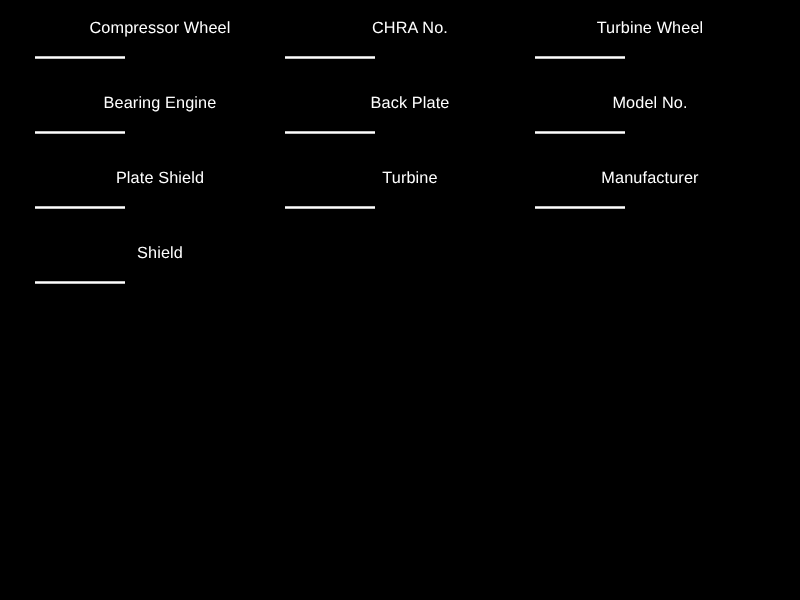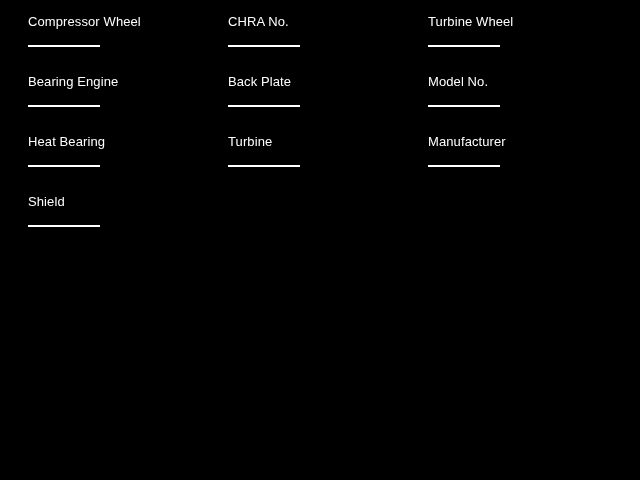--- a/index.html
+++ b/index.html
@@ -23,20 +23,21 @@
     position: absolute;
     left: 28px;
     top: 14px;
     width: 584px;
     display: grid;
     grid-template-columns: 200px 200px 184px;
     grid-auto-rows: 60px;
   }
   .field {
     display: block;
+    text-align: center;
   }
   .field-label {
     display: block;
     color: #ffffff;
     font-size: 13px;
     line-height: 15px;
     font-family: "Liberation Sans", sans-serif;
     letter-spacing: 0.1px;
     white-space: nowrap;
   }
@@ -79,21 +80,21 @@
       <span class="field-label">Back Plate</span>
       <span class="field-rule"></span>
     </div>
 
     <div class="field">
       <span class="field-label">Model No.</span>
       <span class="field-rule"></span>
     </div>
 
     <div class="field">
-      <span class="field-label">Heat Bearing</span>
+      <span class="field-label">Plate Shield</span>
       <span class="field-rule"></span>
     </div>
 
     <div class="field">
       <span class="field-label">Turbine</span>
       <span class="field-rule"></span>
     </div>
 
     <div class="field">
       <span class="field-label">Manufacturer</span>

